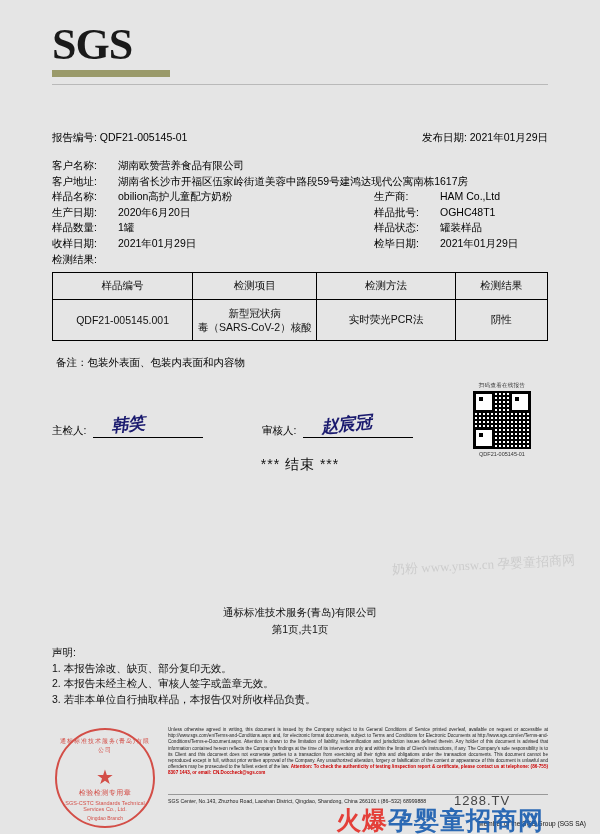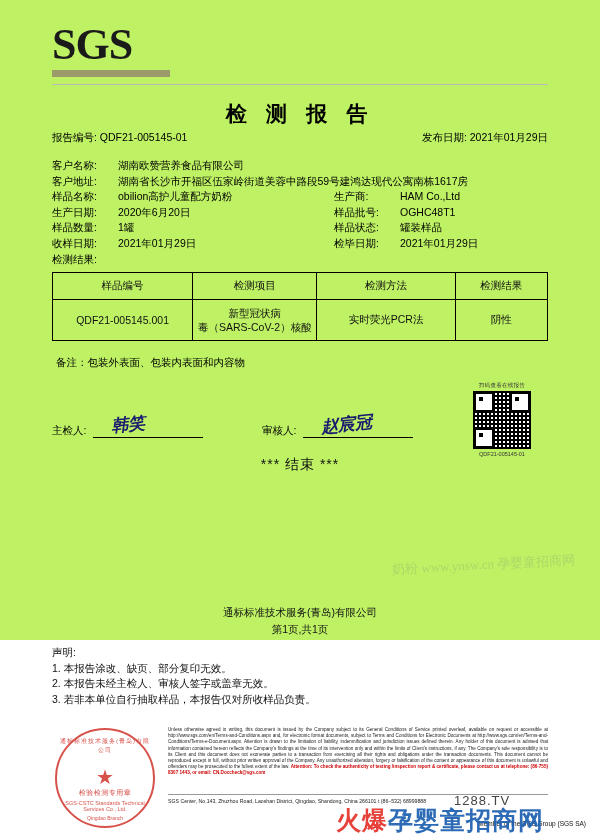--- a/index.html
+++ b/index.html
@@ -12,22 +12,22 @@
     height: 834px;
     position: relative;
     font-family: "Liberation Sans", sans-serif;
     color: #111;
     overflow: hidden;
   }
   .page {
     position: absolute;
     left: 0; top: 0;
     width: 600px;
-    height: 640px;
-    background: #bef264;
+    height: 834px;
+    background: #e5e5e5;
   }
 
   
   .logo-wrap {
     position: absolute;
     left: 52px;
     top: 22px;
     width: 118px;
     height: 58px;
   }
@@ -98,21 +98,21 @@
   .lbl {
     width: 66px;
     flex: 0 0 66px;
     white-space: nowrap;
   }
   .val {
     flex: 1 1 auto;
     white-space: nowrap;
   }
   .col-a { width: 282px; flex: 0 0 282px; display: flex; }
-  .col-b { flex: 1 1 auto; display: flex; }
+  .col-b { flex: 1 1 auto; display: flex; margin-left: 40px; }
   .col-a .val { width: 216px; flex: 0 0 216px; }
   .info-line.full .val { flex: 1 1 auto; }
 
   
   .tbl {
     position: absolute;
     left: 52px;
     top: 272px;
     width: 496px;
     border-collapse: collapse;
@@ -384,21 +384,20 @@
 <body>
 
 <div class="page">
 
   <div class="logo-wrap">
     <div class="logo-text">SGS</div>
     <div class="logo-rule"></div>
   </div>
   <div class="header-rule"></div>
 
-  <div class="doc-title">检 测 报 告</div>
 
   <div class="meta-row">
     <span class="left">
       <span>报告编号:</span>
       <span>QDF21-005145-01</span>
     </span>
     <span class="right">
       <span>发布日期:</span>
       <span>2021年01月29日</span>
     </span>

